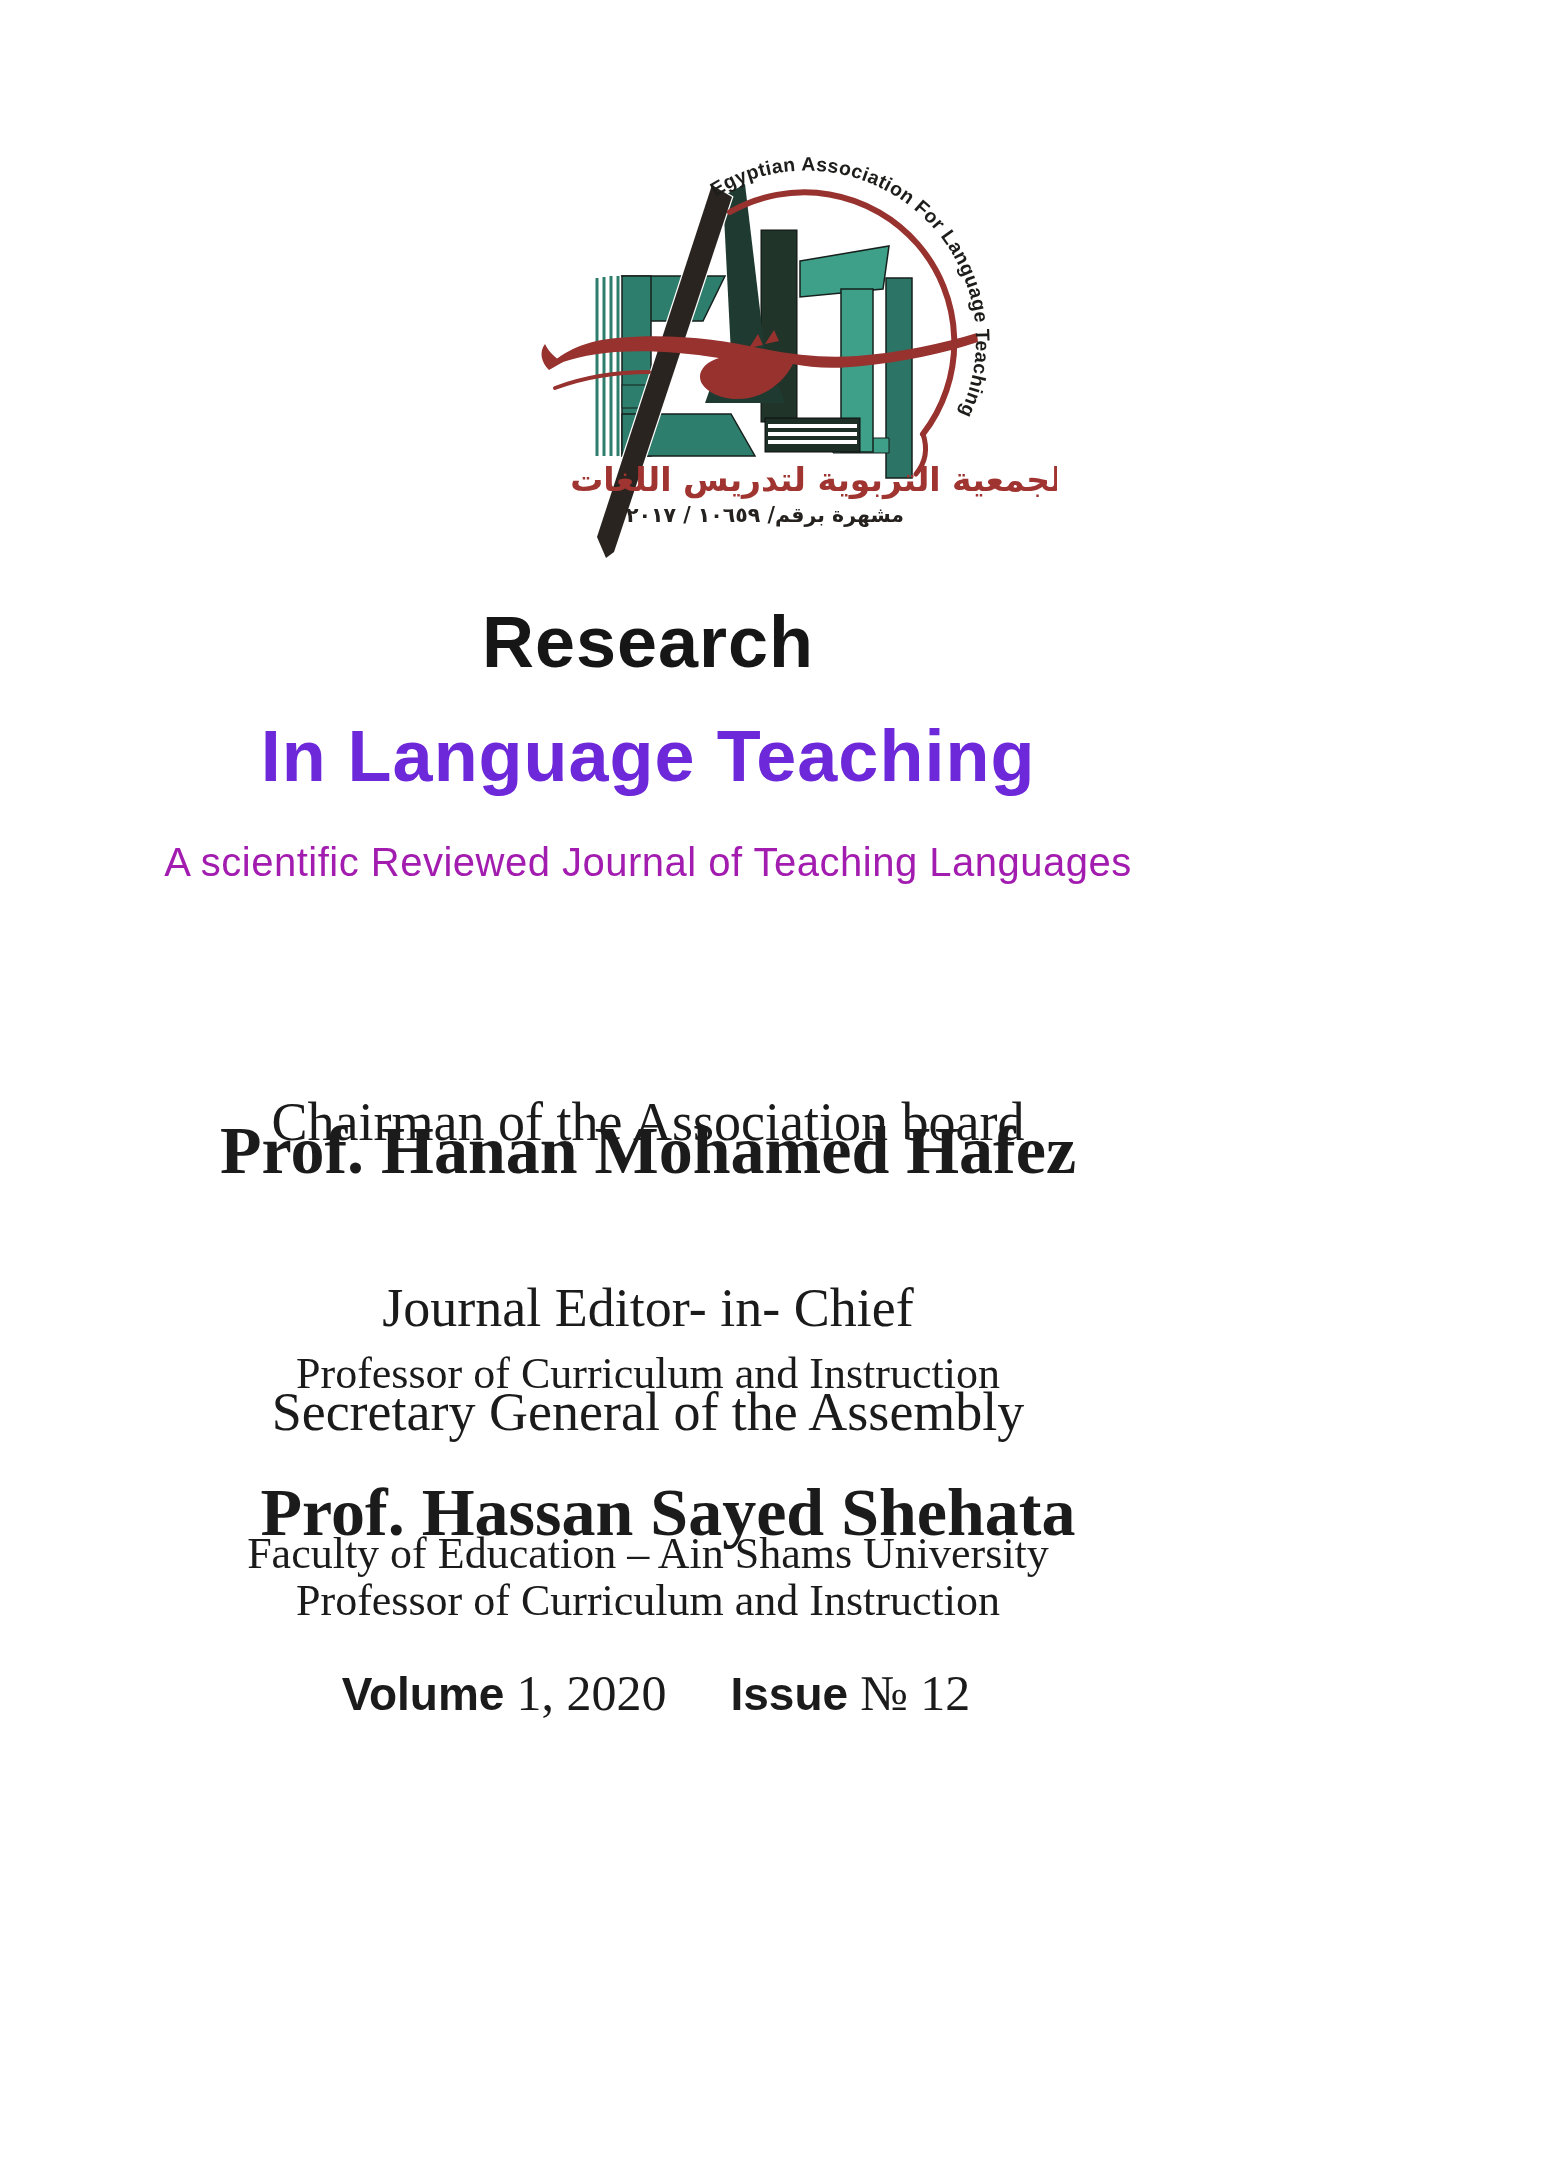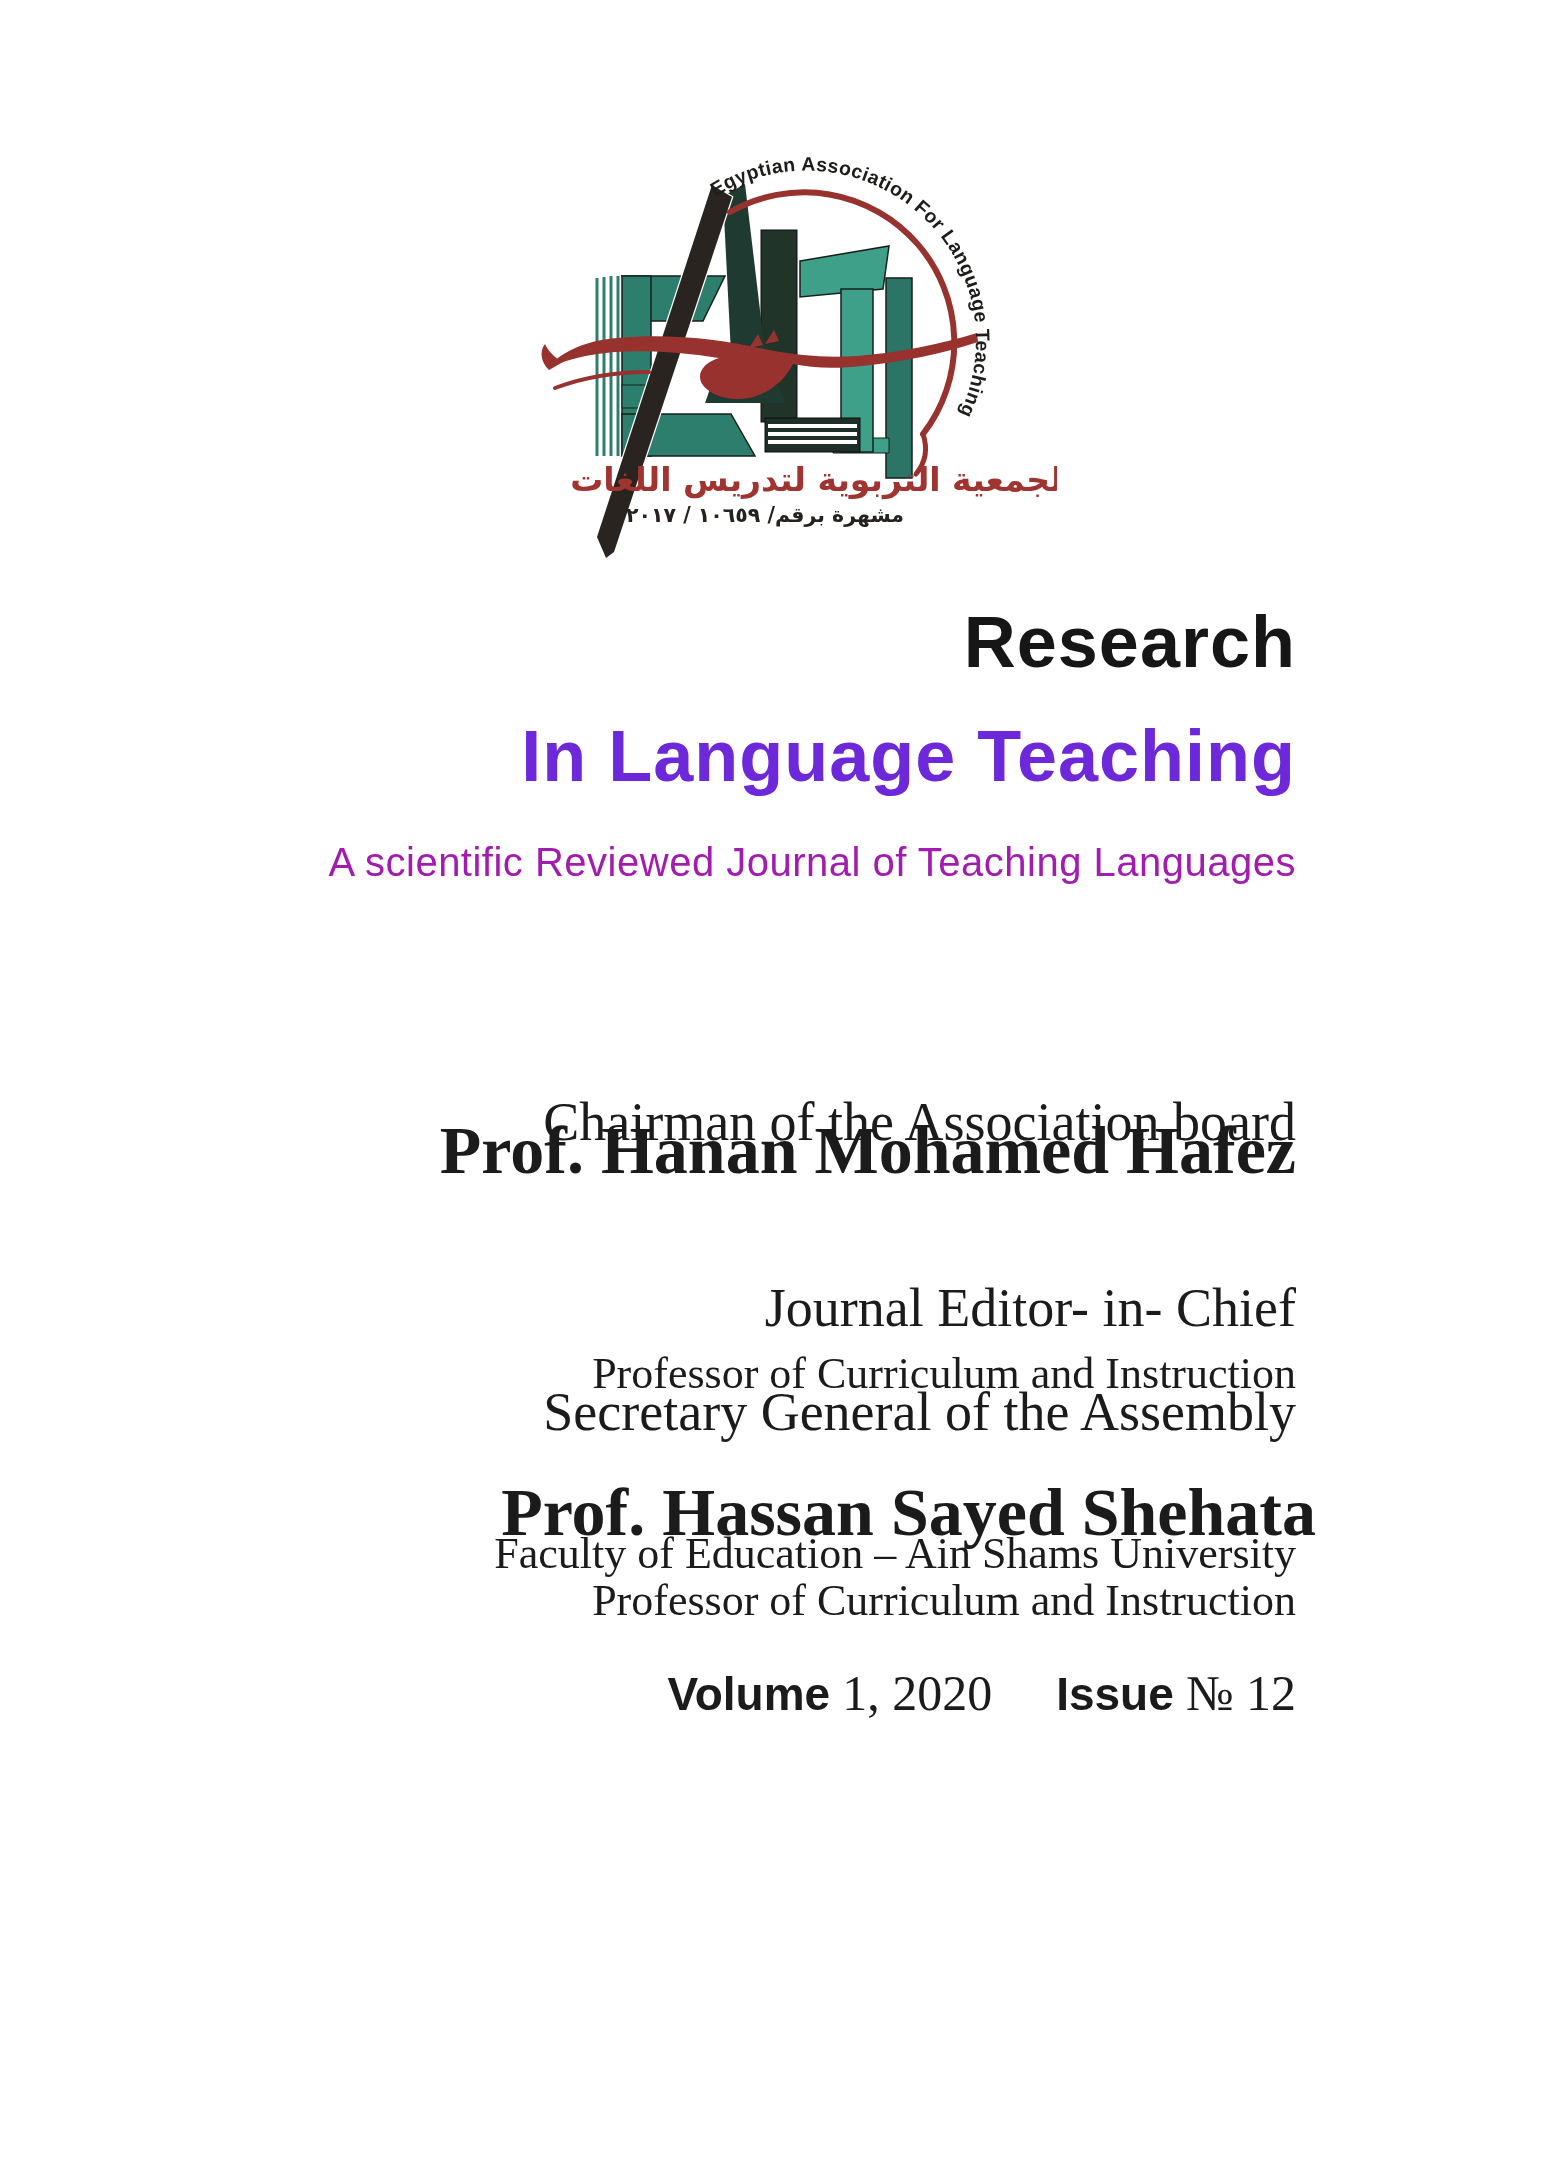--- a/index.html
+++ b/index.html
@@ -6,21 +6,21 @@
   body {
     width: 1560px; height: 2166px;
     background: #ffffff;
     position: relative;
     overflow: hidden;
     color: #1b1b1b;
   }
   .page { position: absolute; inset: 0; }
   .cline {
     position: absolute; left: 0; width: 1296px;
-    text-align: right; line-height: 1;
+    text-align: center; line-height: 1;
     white-space: pre;
   }
   #logo { position: absolute; left: 497px; top: 100px; width: 560px; height: 470px; }
 
   #title-line1 { top: 606px; font: bold 72px/1 "Liberation Sans", sans-serif; letter-spacing: 1px; color:#161616; }
   #title-line2 { top: 720px; font: bold 72px/1 "Liberation Sans", sans-serif; letter-spacing: 1px; color:#6d28d9; }
   #subtitle    { top: 842px; font: 400 40px/1 "Liberation Sans", sans-serif; letter-spacing: .5px; color:#a21caf; }
 
   #role-block  { top: 968px;  font: 400 54px/1.148 "Liberation Serif", serif; }
   #name1       { top: 1116px; font: bold 68px/1 "Liberation Serif", serif; }

